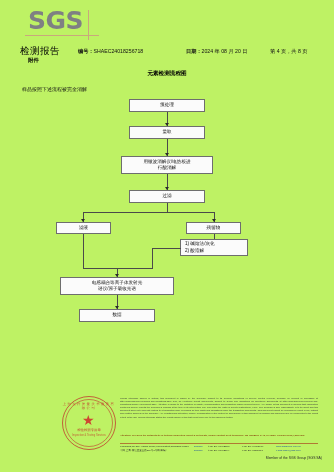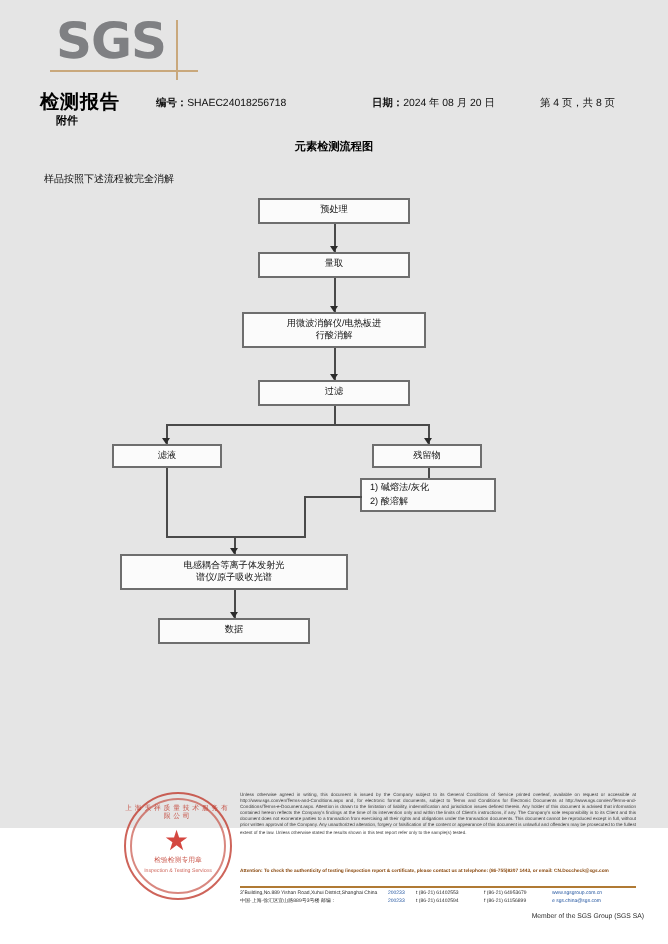--- a/index.html
+++ b/index.html
@@ -12,22 +12,22 @@
     height: 472px;
     font-family: "Liberation Sans", sans-serif;
     color: #1a1a1a;
     position: relative;
     overflow: hidden;
   }
   .page {
     position: absolute;
     left: 0; top: 0;
     width: 334px;
-    height: 414px;
-    background: #e5e5e5;
+    height: 472px;
+    background: #bef264;
   }
 
   
   .logo-wrap {
     position: absolute;
     left: 28px;
     top: 8px;
     width: 70px;
     height: 34px;
   }
@@ -55,21 +55,21 @@
     height: 30px;
     background: #c9a87c;
   }
 
   
   .hdr-title {
     position: absolute;
     left: 20px;
     top: 45px;
     font-size: 9.5px;
-    font-weight: 700;
+    font-weight: 400;
     letter-spacing: 0.5px;
     color: #000;
   }
   .hdr-sub {
     position: absolute;
     left: 28px;
     top: 57px;
     font-size: 5.5px;
     font-weight: 700;
     color: #000;

